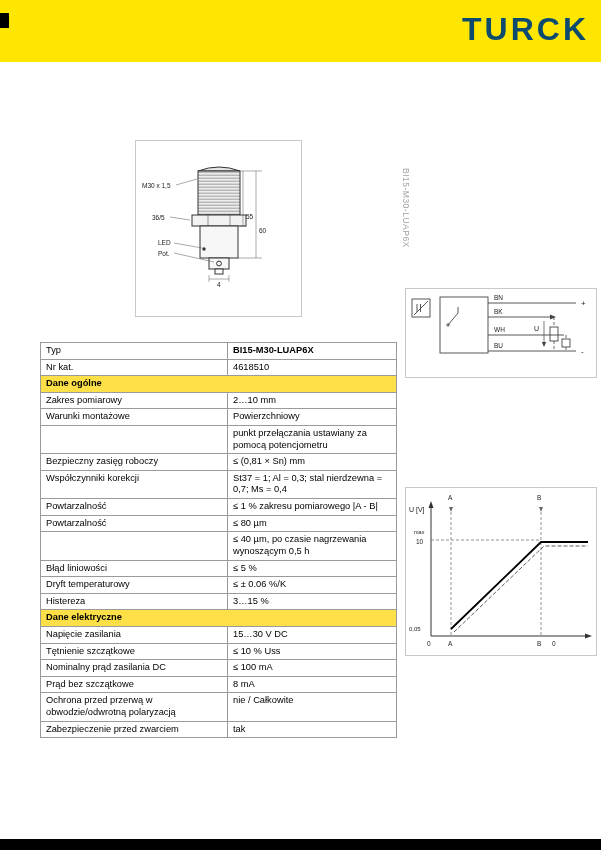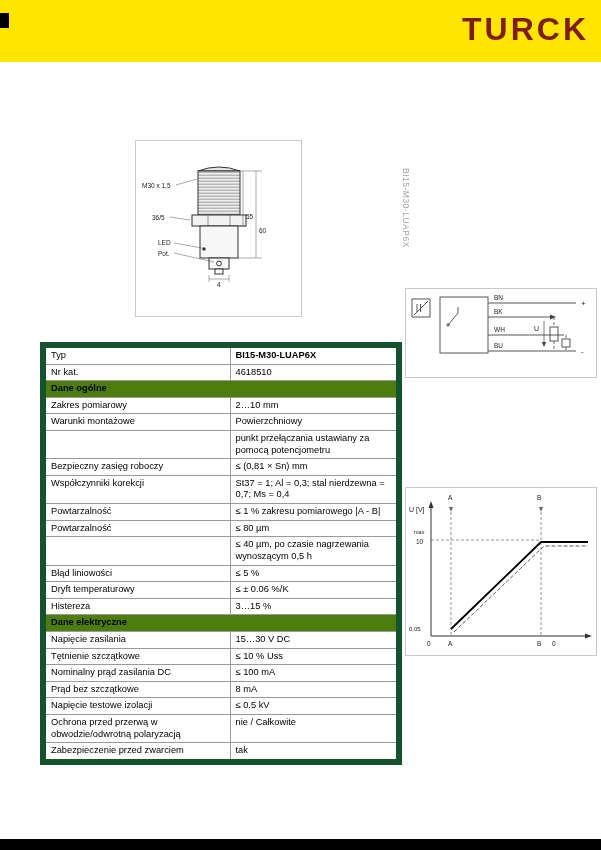--- a/index.html
+++ b/index.html
@@ -2,41 +2,41 @@
 <html><head>
 <meta charset="utf-8">
 <style>
   html,body{margin:0;padding:0;background:#fff;}
   .page{position:relative;width:601px;height:850px;background:#fff;overflow:hidden;
         font-family:"Liberation Sans",sans-serif;color:#000;}
 
   
   .header{position:absolute;top:0;left:0;width:601px;height:62px;background:#ffe600;}
   .logo{position:absolute;top:11px;right:12px;font-size:32px;font-weight:bold;
-        letter-spacing:3px;color:#7f1d1d;}
+        letter-spacing:3px;color:#0c4a6e;}
   .corner-mark{position:absolute;top:13px;left:0;width:9px;height:15px;background:#000;}
 
   
   .img-box{position:absolute;left:135px;top:140px;width:165px;height:175px;
            border:1px solid #c9c9c9;background:#fff;}
   .edge-label{position:absolute;left:401px;top:168px;writing-mode:vertical-rl;
               font-size:8.5px;color:#a3a3a3;letter-spacing:.5px;}
   .wiring-box{position:absolute;left:405px;top:288px;width:190px;height:88px;
               border:1px solid #c9c9c9;background:#fff;}
   .graph-box{position:absolute;left:405px;top:487px;width:190px;height:167px;
              border:1px solid #c9c9c9;background:#fff;}
 
   
   .spec-table{position:absolute;left:40px;top:342px;width:356px;border-collapse:collapse;
-              font-size:9.3px;line-height:1.25;table-layout:fixed;border:6px solid #14532d;}
+              font-size:9.3px;line-height:1.25;table-layout:fixed;border:1px solid #14532d;}
   .spec-table td{border:1px solid #9a9a9a;padding:2px 5px;vertical-align:top;
                  overflow:hidden;word-wrap:break-word;}
   .col-label{width:187px;}
   .col-value{width:169px;}
-  .section-row td{background:#4d7c0f;font-weight:bold;}
+  .section-row td{background:#fde047;font-weight:bold;}
   .bold{font-weight:bold;}
 
   .footer{position:absolute;left:0;right:0;bottom:0;height:11px;background:#000;}
 
   svg text{font-family:"Liberation Sans",sans-serif;}
 </style>
 </head>
 <body>
 
 <div class="page">
@@ -241,24 +241,20 @@
         </tr>
         <tr>
           <td class="cell-label">Nominalny prąd zasilania DC</td>
           <td class="cell-value">≤ 100 mA</td>
         </tr>
         <tr>
           <td class="cell-label">Prąd bez szczątkowe</td>
           <td class="cell-value">8 mA</td>
         </tr>
         <tr>
-          <td class="cell-label">Napięcie testowe izolacji</td>
-          <td class="cell-value">≤ 0.5 kV</td>
-        </tr>
-        <tr>
           <td class="cell-label">Ochrona przed przerwą w obwodzie/odwrotną polaryzacją</td>
           <td class="cell-value">nie / Całkowite</td>
         </tr>
         <tr>
           <td class="cell-label">Zabezpieczenie przed zwarciem</td>
           <td class="cell-value">tak</td>
         </tr>
       </tbody>
   </table>
 

